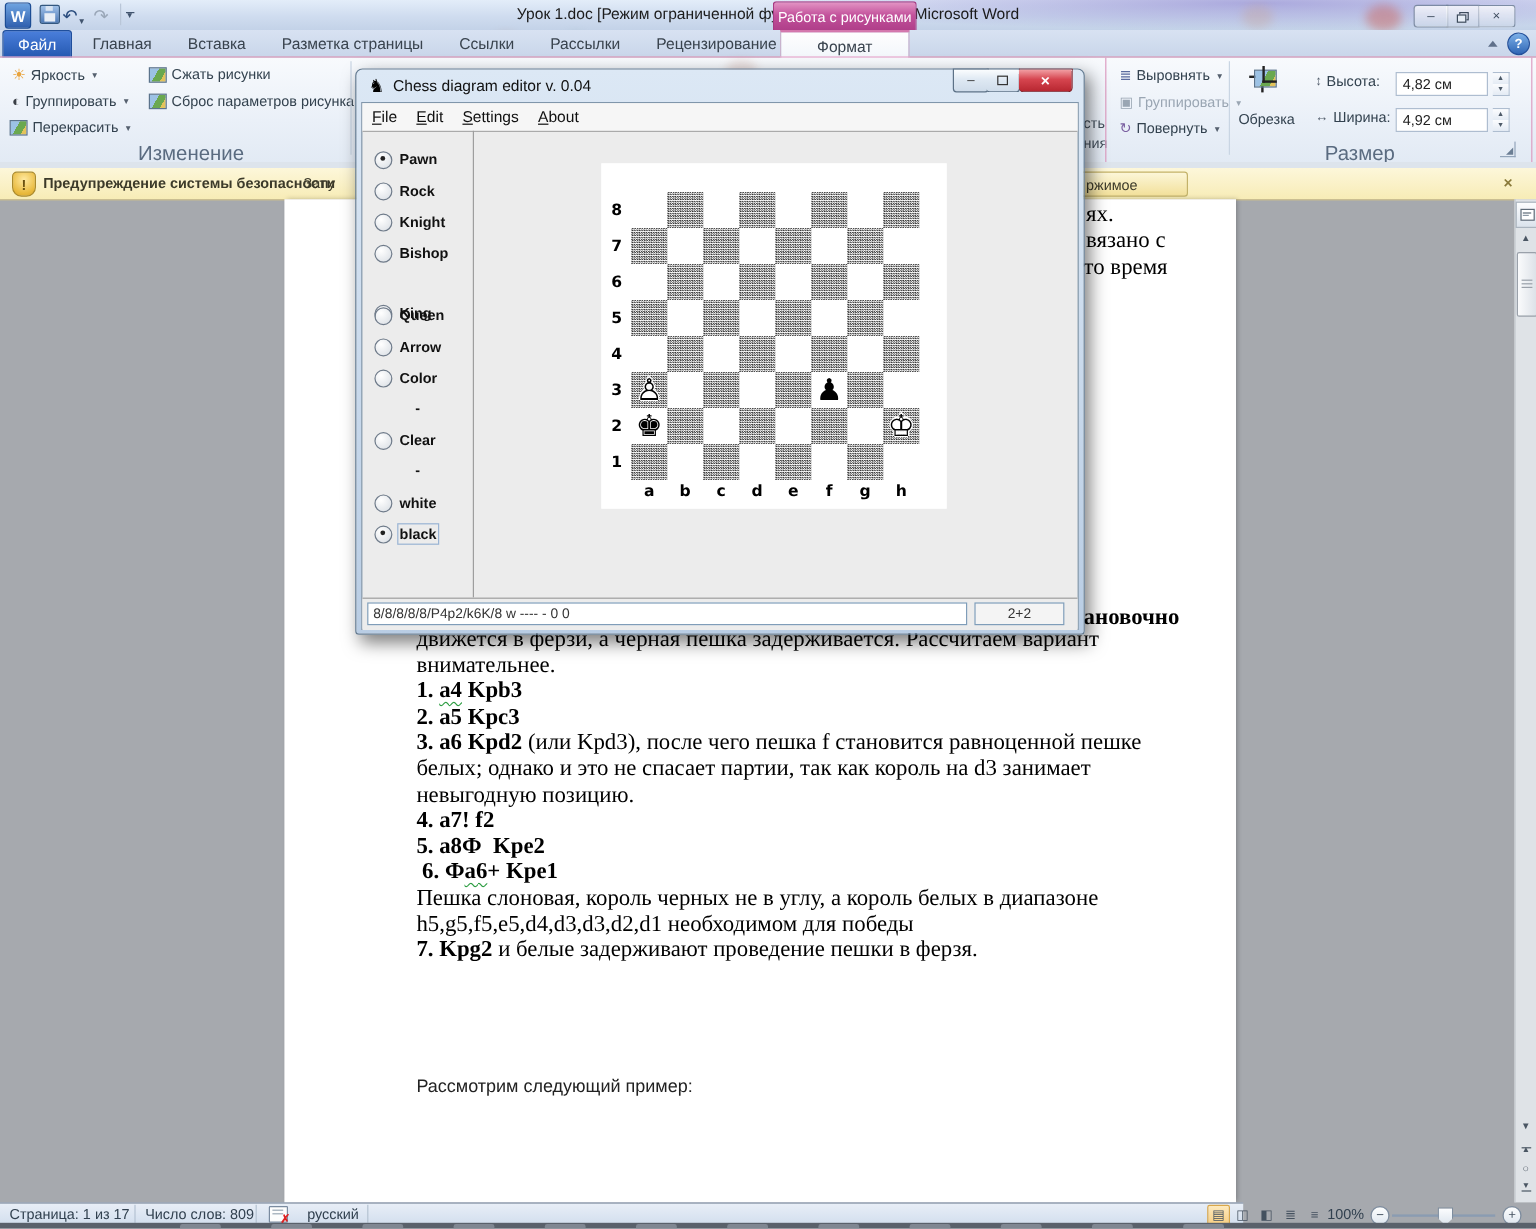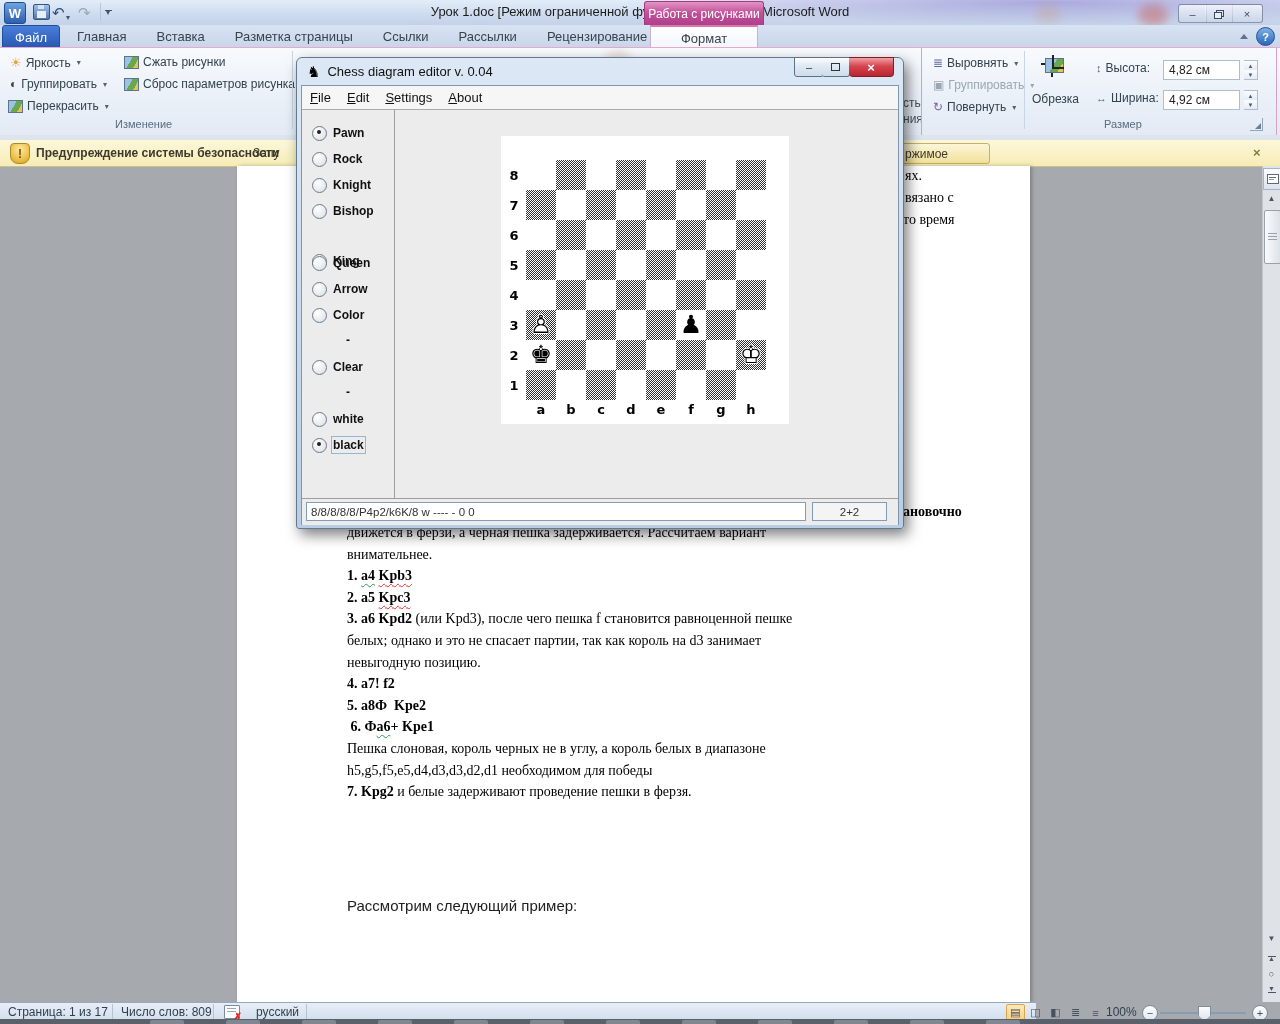--- a/index.html
+++ b/index.html
@@ -61,21 +61,21 @@
     display:flex;align-items:center;justify-content:center}
 
   
   #ribbon{left:0;top:47px;width:1280px;height:88px;
     background:linear-gradient(#f8fafd,#eaf0f8 60%,#e2eaf4);
     border-top:1px solid #e8a9cd;border-bottom:1px solid #d783b1;font-size:12px;color:#33424f}
   .vsep{width:1px;background:#c9d5e3;top:3px;height:78px}
   .pinkline{width:1px;background:#dd9ec3;top:0;height:87px}
   .ritem{display:flex;align-items:center;gap:4px;white-space:nowrap}
   .drop{font-size:8px;color:#55606e;margin-left:2px}
-  .grp-label{font-size:11px;color:#5a6b80}
+  .grp-label{font-size:17px;color:#5a6b80}
   .pic-ico{width:13px;height:11px;border:1px solid #5b738c;
     background:linear-gradient(120deg,#9cc2e5 0 40%,#6aa84f 40% 75%,#e3c35a 75%)}
   .sun{color:#e8a33d;font-size:13px}
   .half{color:#3a3f46;font-size:12px}
   .disabled{color:#9aa6b3}
   .spinbox{width:70px;height:18px;background:#fff;border:1px solid #aebdd0;display:flex;align-items:center;
     font-size:12px;color:#222;padding-left:5px}
   .spinner{width:13px;height:18px;border:1px solid #aebdd0;border-left:none;display:flex;flex-direction:column}
   .spinner span{flex:1;display:flex;align-items:center;justify-content:center;font-size:6px;color:#4d5a68;background:linear-gradient(#fbfcfe,#e4ebf4)}
   #crop-ico{width:26px;height:24px;position:relative}
@@ -95,25 +95,25 @@
     background:radial-gradient(circle at 50% 30%,#ffe9a0,#e9ba3e 70%,#d5a42e);border:1px solid #ab8b2d;
     display:flex;align-items:center;justify-content:center;color:#6b5110;font-weight:bold;font-size:12px}
   #warn-title{left:36px;top:6px;font-weight:bold}
   #warn-msg{left:253px;top:6px}
   #warn-btn{left:878px;top:3px;width:84px;height:19px;border:1px solid #c3b269;border-radius:3px;
     background:linear-gradient(#fcf6d8,#f2e09a);display:flex;align-items:center;padding-left:26px;font-size:12px;color:#3c3a2a}
   #warn-close{left:1253px;top:5px;color:#8a7a3a;font-size:13px;font-weight:bold}
 
   
   #page{left:237px;top:166px;width:793px;height:836px;background:#fff;box-shadow:2px 0 4px rgba(0,0,0,.25)}
-  .doc-serif{font-family:"Liberation Serif",serif;font-size:14px;color:#000}
+  .doc-serif{font-family:"Liberation Serif",serif;font-size:19px;color:#000}
   #doc-lines{left:347px;top:522px;width:648px;line-height:21.6px}
   .doc-line{white-space:pre-wrap}
   .b{font-weight:bold}
-  .wavy-red{text-decoration:underline;text-decoration-style:wavy;text-decoration-color:#e03030;text-decoration-thickness:1px;text-underline-offset:3px}
+  .wavy-red{text-decoration-style:wavy;text-decoration-color:#e03030;text-decoration-thickness:1px;text-underline-offset:3px}
   .wavy-green{text-decoration:underline;text-decoration-style:wavy;text-decoration-color:#2f9e44;text-decoration-thickness:1px;text-underline-offset:3px}
   .fragment{white-space:pre}
   #doc-caption{left:347px;top:897px;font-size:15px;color:#222}
 
   
   #vscroll{left:1262px;top:166px;width:18px;height:836px;background:#dfe3e7;border-left:1px solid #c2c7cc}
   .sbtn{left:1263px;width:17px;display:flex;align-items:center;justify-content:center;color:#4a5663}
   #ruler-btn{top:168px;height:20px;background:linear-gradient(#fcfdfe,#dbe3ec);border:1px solid #aab4bf}
   #ruler-ico{width:10px;height:8px;border:1px solid #5d6a77;background:#fff;position:relative}
   #ruler-ico:before{content:"";position:absolute;left:1px;top:2px;width:7px;height:1px;background:#5d6a77}

